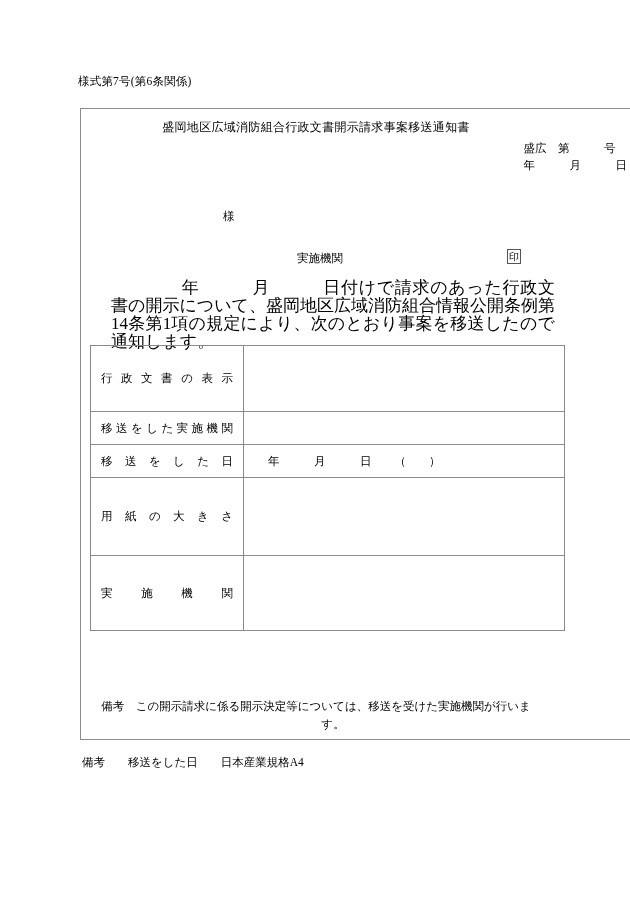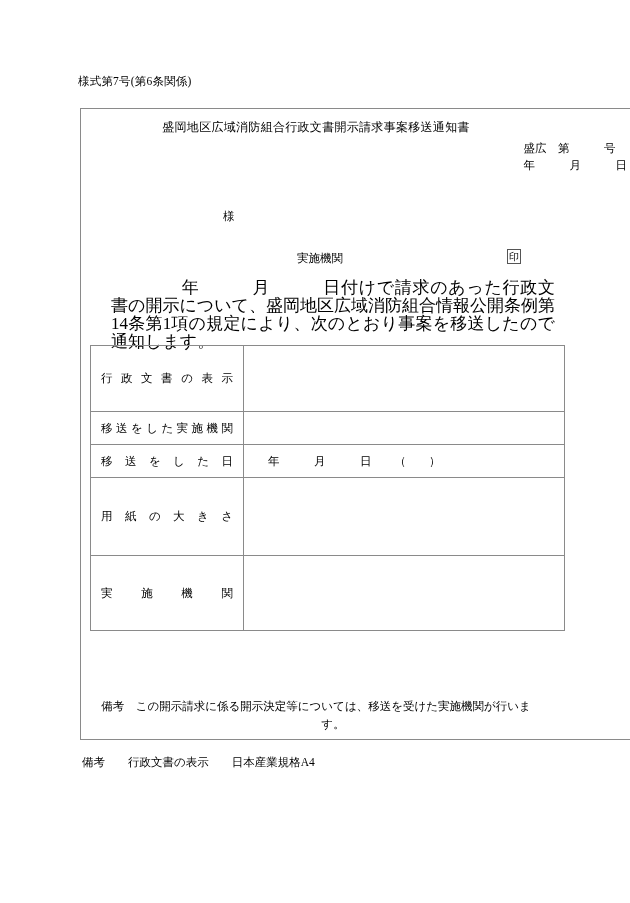--- a/index.html
+++ b/index.html
@@ -238,15 +238,15 @@
         </tr>
       </tbody>
     </table>
 
     <div class="frame-note">
       <span class="note-body"><span>備考</span>　<span>この開示請求に係る開示決定等については、移送を受けた実施機関が行います。</span></span>
     </div>
 
   </div>
 
-  <div class="footer-note">備考　　行政文書の表示　　日本産業規格A4</div>
+  <div class="footer-note">備考　　移送をした日　　日本産業規格A4</div>
 
 </div>
 
 </body></html>

